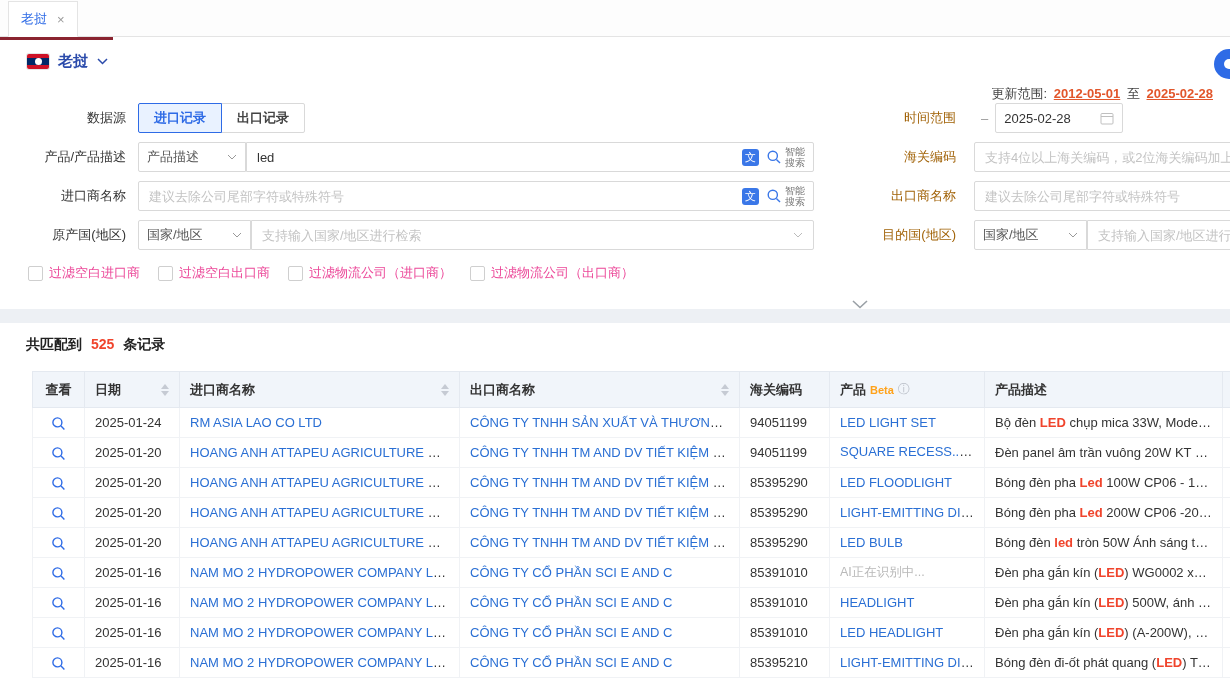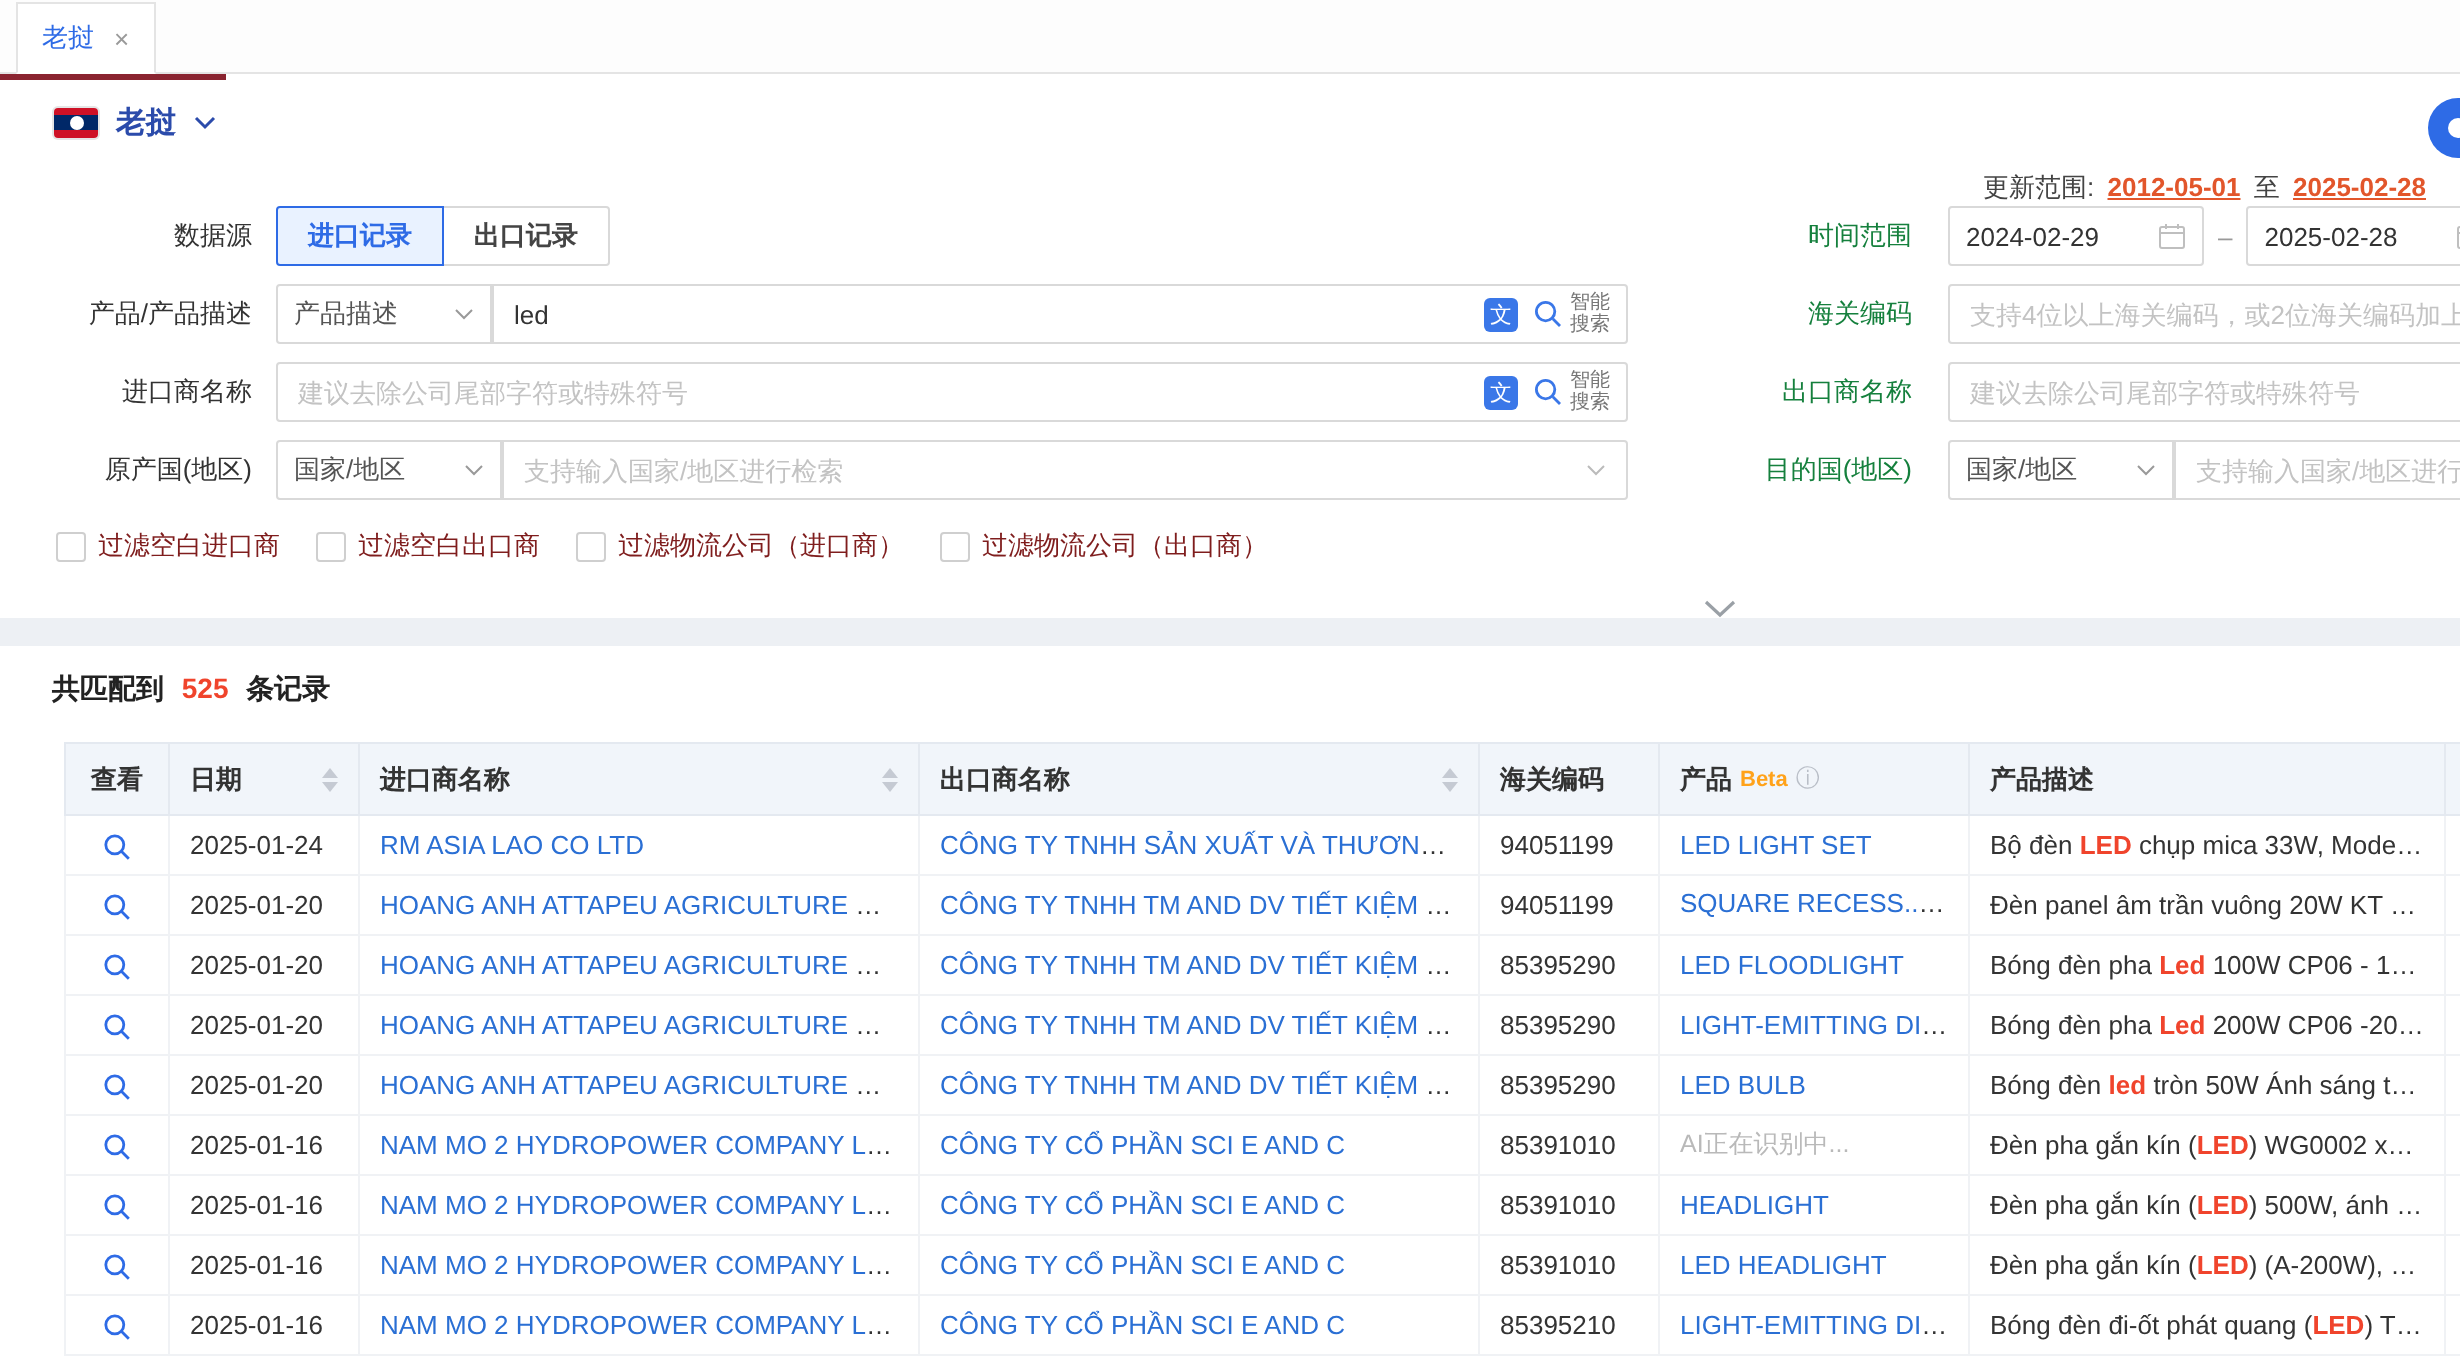--- a/index.html
+++ b/index.html
@@ -32,21 +32,21 @@
 
   
   .update-range { position:absolute; top:85px; right:14px; font-size:13px; color:#444; white-space:nowrap; }
   .update-range .ur-date { color:#e2562b; font-weight:700; margin:0 3px;text-decoration:underline; }
 
   
   .filters { margin-top:22px; position:relative; }
   .frow { display:flex; align-items:center; margin-bottom:9px; height:30px; }
   .flabel { width:138px; flex:none; text-align:right; padding-right:12px; color:#333; }
   .lctrl  { width:676px; flex:none; display:flex; align-items:center; }
-  .rlabel { width:152px; flex:none; text-align:right; padding-right:10px; color:#15803d; }
+  .rlabel { width:152px; flex:none; text-align:right; padding-right:10px; color:#a16207; }
   .rctrl  { flex:none; display:flex; align-items:center; margin-left:8px; width:330px; }
 
   .tg { display:inline-flex; }
   .tbtn { height:30px; padding:0 15px; border:1px solid #d9d9d9; background:#fff; color:#444; font-size:13px;
           display:inline-flex; align-items:center; cursor:pointer; font-family:inherit;font-weight:bold; }
   .tbtn:first-child { border-radius:2px 0 0 2px; }
   .tbtn + .tbtn { margin-left:-1px; border-radius:0 2px 2px 0; }
   .tbtn.active { background:#e9f2ff; border-color:#2e6be6; color:#2e6be6; z-index:1; }
 
   .sel { display:inline-flex; align-items:center; justify-content:space-between; height:30px; flex:none;
@@ -64,21 +64,21 @@
   .tr-ic { width:17px; height:17px; border-radius:3px; background:#3a77e8; color:#fff; font-size:11px;
            display:inline-flex; align-items:center; justify-content:center; cursor:pointer; flex:none; }
   .smartbtn { display:inline-flex; align-items:center; gap:3px; cursor:pointer; }
   .smart-txt { width:22px; font-size:10px; line-height:11px; color:#777; word-break:break-all; display:inline-block; }
 
   .date-inp { display:flex; align-items:center; justify-content:space-between; width:128px; height:30px; flex:none;
               border:1px solid #d9d9d9; border-radius:2px; background:#fff; padding:0 8px; color:#333; cursor:pointer; }
   .dsep { margin:0 7px; color:#999; }
 
   .cbrow { display:flex; align-items:center; gap:18px; padding-left:28px; margin-top:13px; height:20px; }
-  .cbitem { display:inline-flex; align-items:center; cursor:pointer; color:#7f1d1d; }
+  .cbitem { display:inline-flex; align-items:center; cursor:pointer; color:#ec4899; }
   .cb { width:15px; height:15px; border:1px solid #cfcfcf; border-radius:2px; background:#fff; display:inline-block; margin-right:6px; flex:none; }
 
   .collapse { position:absolute; left:843px; top:296px; width:34px; height:16px; display:flex; align-items:center; justify-content:center; cursor:pointer; }
   .spacer { height:26px; }
   .band { height:14px; background:#edf0f4; }
 
   
   .results { background:#fff; padding:13px 0 0 0; }
   .summary { padding-left:26px; font-weight:700; font-size:14px; color:#222; height:20px; }
   .summary .cnt { color:#f0442c; margin:14px 5px; }
@@ -143,29 +143,20 @@
     <div class="frow">
       <div class="flabel">数据源</div>
       <div class="lctrl">
         <div class="tg">
           <button class="tbtn active">进口记录</button>
           <button class="tbtn">出口记录</button>
         </div>
       </div>
       <div class="rlabel">时间范围</div>
       <div class="rctrl">
-        <div class="date-inp">
-          <span>2024-02-29</span>
-          <svg width="14" height="14" viewBox="0 0 14 14">
-            <rect x="1" y="2.5" width="12" height="10.5" rx="1" fill="none" stroke="#bfbfbf"></rect>
-            <line x1="1" y1="5.5" x2="13" y2="5.5" stroke="#bfbfbf"></line>
-            <line x1="4" y1="1" x2="4" y2="3.5" stroke="#bfbfbf"></line>
-            <line x1="10" y1="1" x2="10" y2="3.5" stroke="#bfbfbf"></line>
-          </svg>
-        </div>
         <span class="dsep">–</span>
         <div class="date-inp">
           <span>2025-02-28</span>
           <svg width="14" height="14" viewBox="0 0 14 14">
             <rect x="1" y="2.5" width="12" height="10.5" rx="1" fill="none" stroke="#bfbfbf"></rect>
             <line x1="1" y1="5.5" x2="13" y2="5.5" stroke="#bfbfbf"></line>
           </svg>
         </div>
       </div>
     </div>

